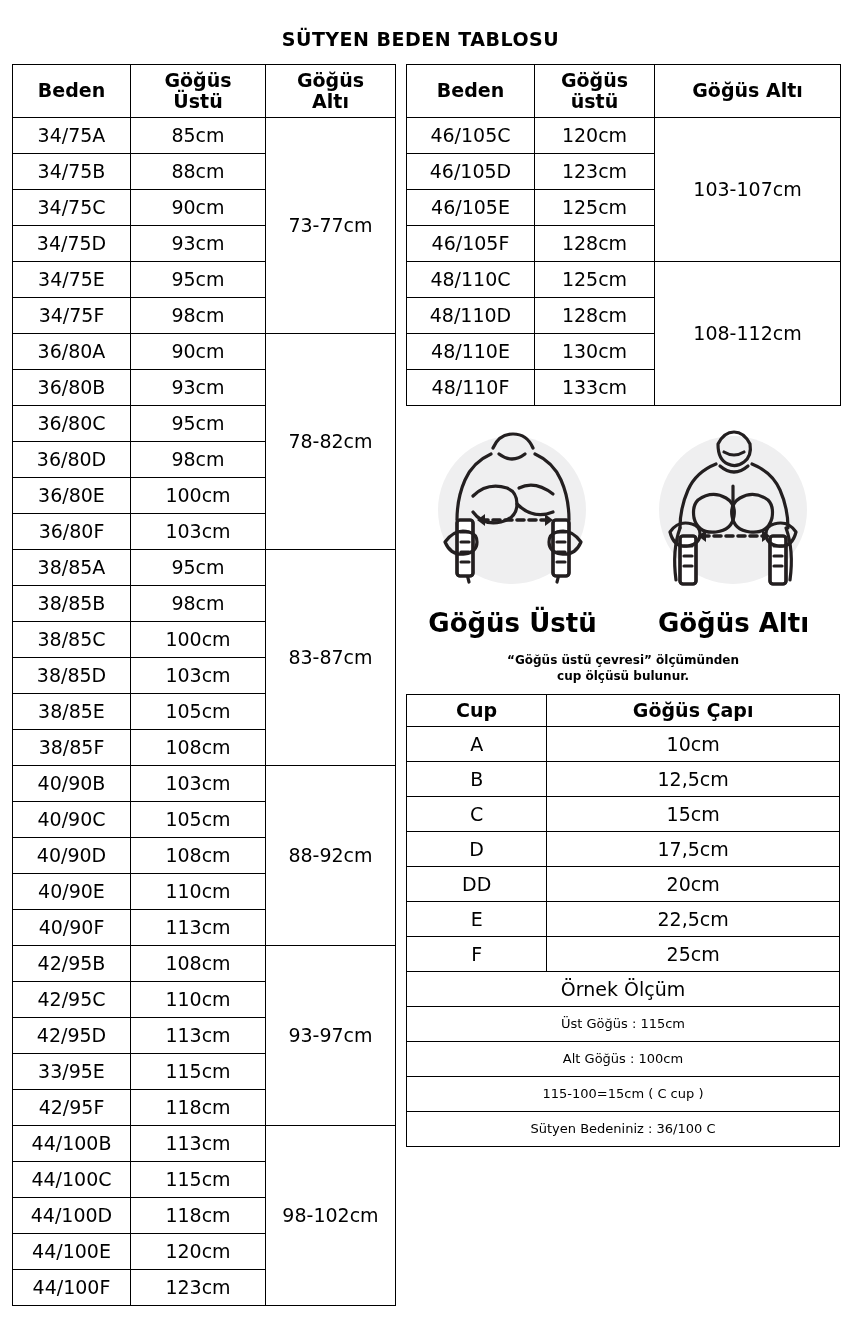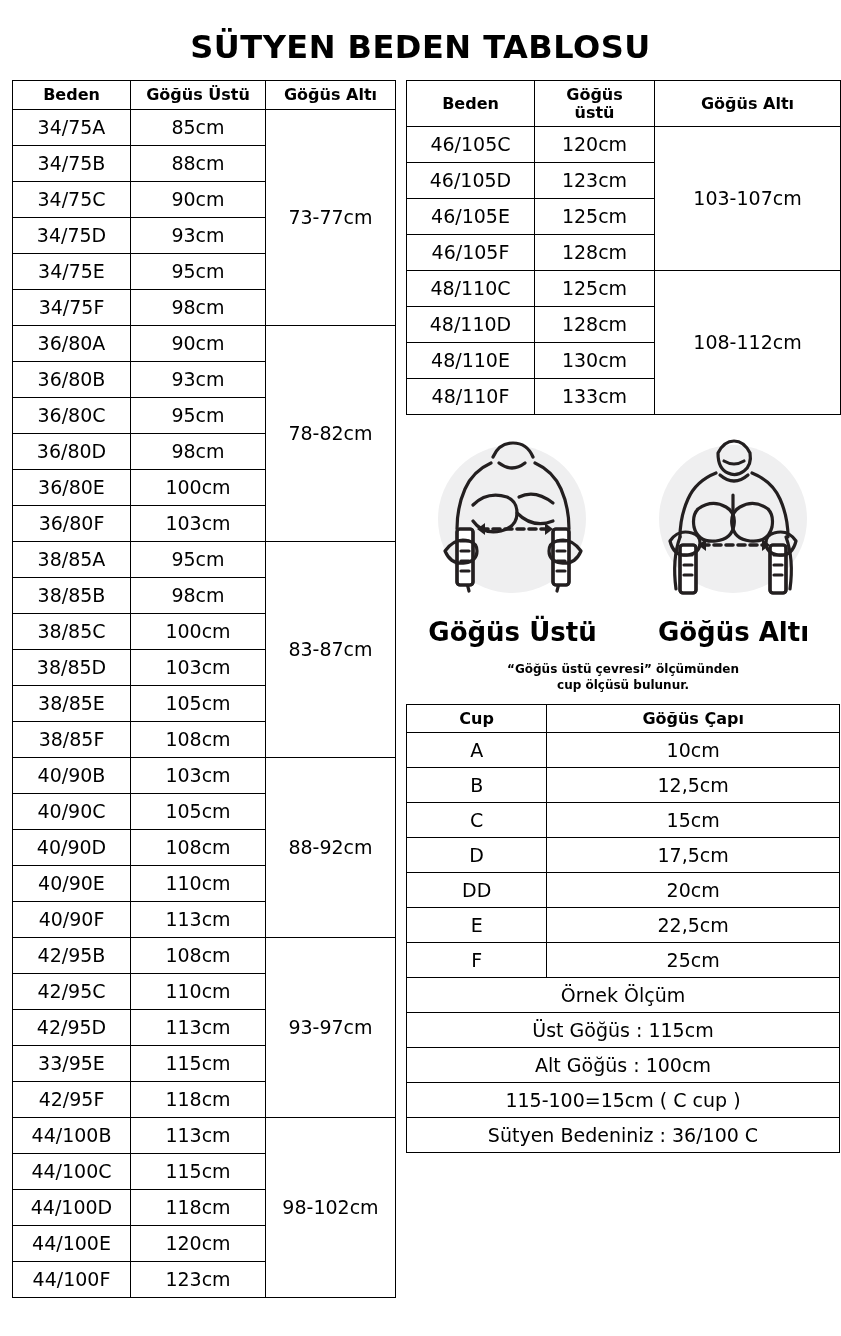--- a/index.html
+++ b/index.html
@@ -8,21 +8,21 @@
     width: 841px;
     height: 1336px;
     background: #ffffff;
     font-family: "DejaVu Sans", sans-serif;
     color: #000000;
     position: relative;
     overflow: hidden;
   }
   .page-title {
     text-align: center;
-    font-size: 32px;
+    font-size: 19px;
     font-weight: bold;
     letter-spacing: 0.5px;
     margin: 28px 0 14px 0;
     font-family: "DejaVu Sans", sans-serif;
   }
   .columns {
     display: flex;
     align-items: flex-start;
     padding: 0 12px;
     gap: 0;
@@ -38,21 +38,21 @@
   }
   table.grid td, table.grid th {
     border: 1px solid #000;
     text-align: center;
     padding: 2px 2px;
     font-weight: normal;
     line-height: 1.1;
   }
   table.grid thead th {
     font-weight: bold;
-    font-size: 16px;
+    font-size: 19px;
     padding: 5px 13px;
   }
   
   .tbl-main td { height: 36px; }
   .tbl-main col.c1 { width: 118px; }
   .tbl-main col.c2 { width: 135px; }
   .tbl-main col.c3 { width: 130px; }
 
   .tbl-second col.c1 { width: 128px; }
   .tbl-second col.c2 { width: 120px; }
@@ -94,21 +94,21 @@
     margin: 14px 6px 10px 6px;
   }
 
   .tbl-cup { margin-top: 2px; }
   .tbl-cup col.c1 { width: 140px; }
   .tbl-cup col.c2 { width: 292px; }
   .tbl-cup td { height: 35px; font-size: 19px; }
   .tbl-cup thead th { font-size: 19.5px; font-weight: normal; }
 
   .ornek-head { font-weight: bold; font-size: 20px; margin-left: 12px; }
-  .ornek-row td { height: 35px; font-size: 19px; }
+  .ornek-row td { height: 35px; font-size: 13px; }
 </style>
 </head>
 <body>
 
 <h1 class="page-title">SÜTYEN BEDEN TABLOSU</h1>
 
 <div class="columns">
 
   <div class="col-left">
     <table class="grid tbl-main">

